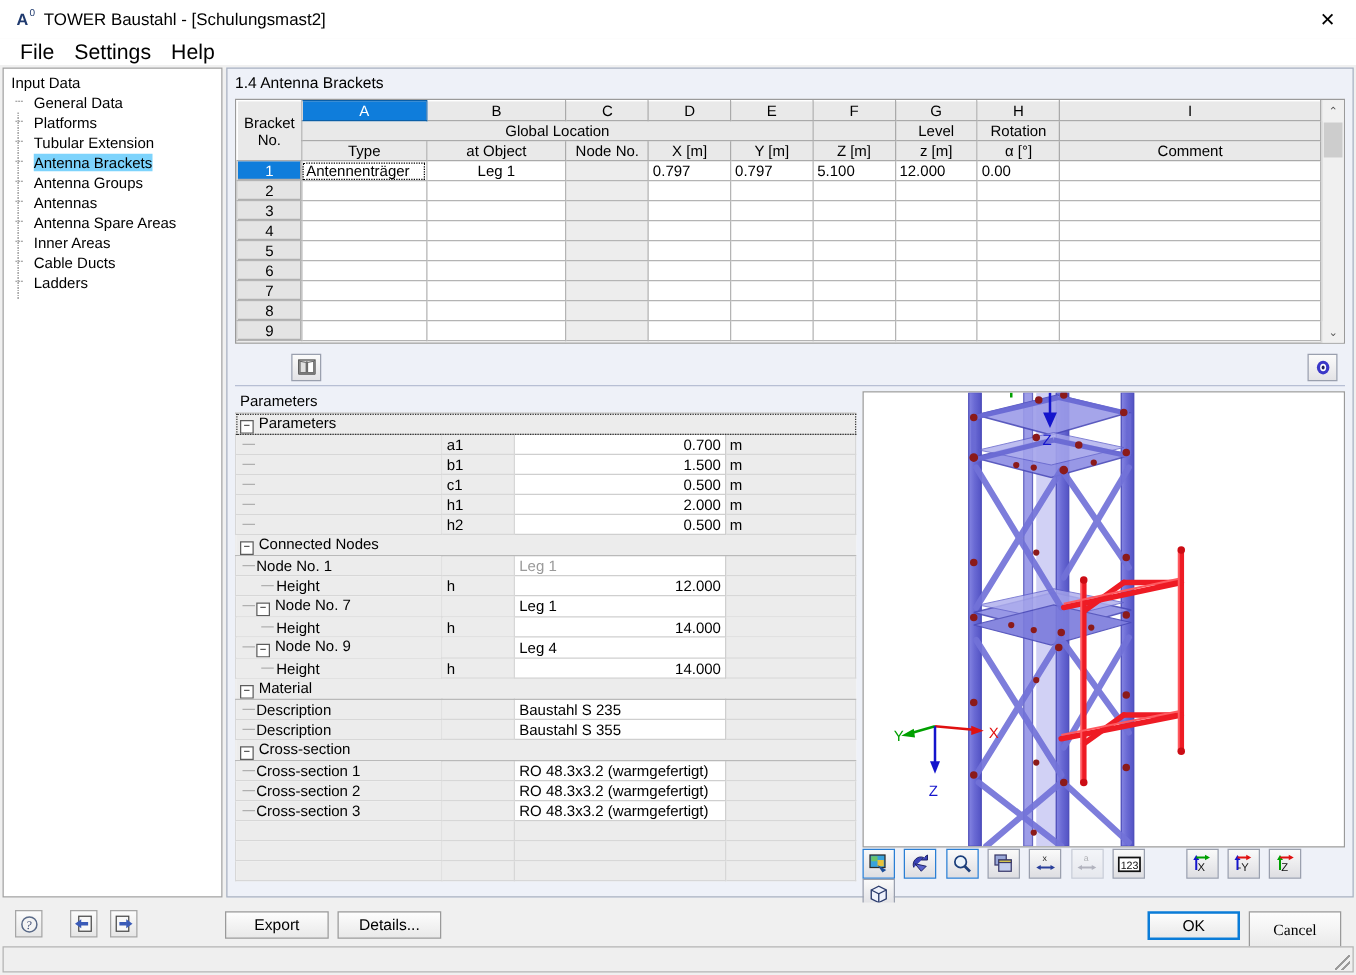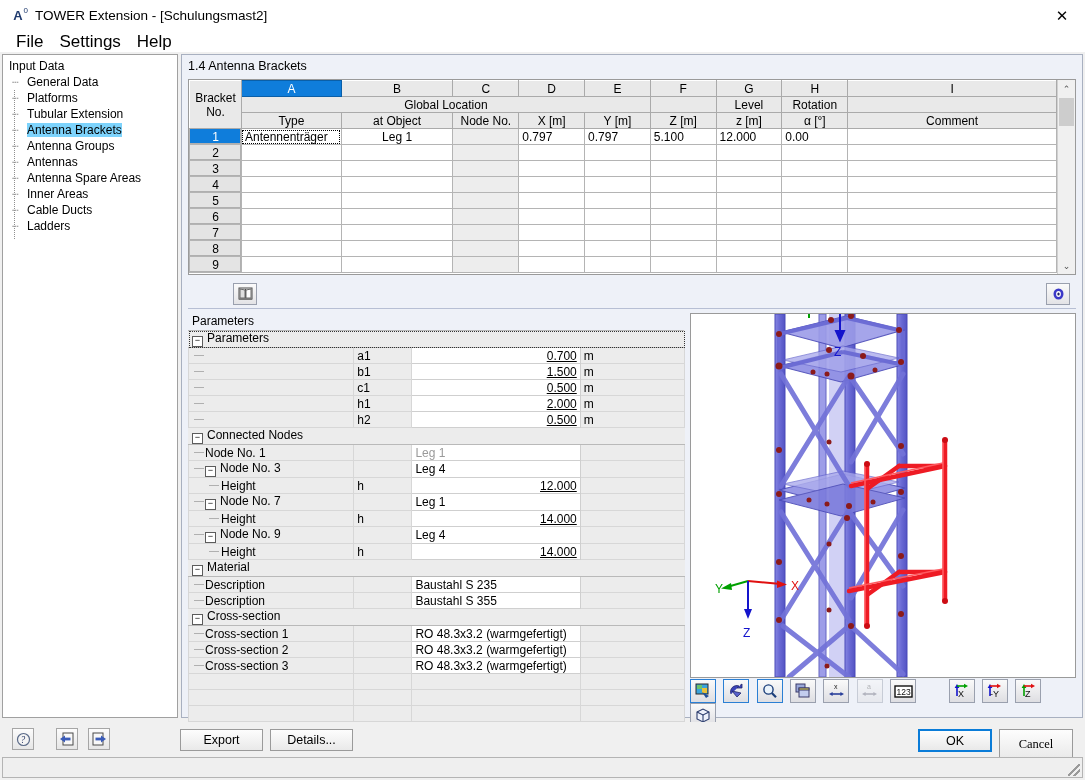--- a/index.html
+++ b/index.html
@@ -199,21 +199,21 @@
     overflow: hidden; white-space: nowrap;
   }
   .ptable tr.grouprow td {
     background: #ececec;
     border-left-color: #ececec; border-right-color: #ececec;
     border-top: 1px solid #b9b9b9; border-bottom: 1px solid #b9b9b9;
   }
   .ptable tr.grouprow.focus td { outline: 1px dotted #333; outline-offset: -1px; }
   .ptable td.lbl { background: #ececec; border-color: #d7d7d7; position: relative; }
   .ptable td.sym { background: #ececec; border-color: #d7d7d7; }
-  .ptable td.val { background: #ffffff; text-align: right; text-decoration: underline; }
+  .ptable td.val { background: #ffffff; text-align: right; }
   .ptable td.valL { background: #ffffff; text-align: left; }
   .ptable td.valL.dim { color: #9a9a9a; }
   .ptable td.unit { background: #ececec; border-color: #d7d7d7; }
   .ptable td.blank { background: #ececec; border-color: #d7d7d7; }
   .expander {
     display: inline-block; width: 9px; height: 9px;
     border: 1px solid #5c5c5c; background: #fff;
     line-height: 7px; text-align: center; font-size: 9px;
     margin-right: 4px; vertical-align: -1px; color: #000;
   }
@@ -283,21 +283,21 @@
 </style>
 </head>
 <body>
 
 <div class="app">
 
   <div class="titlebar">
     <div class="app-icon">
       A<span class="sup">0</span>
     </div>
-    <div class="title-text">TOWER Extension - [Schulungsmast2]</div>
+    <div class="title-text">TOWER Baustahl - [Schulungsmast2]</div>
     <div class="close-btn">✕</div>
   </div>
 
   <div class="menubar">
     <div class="menu-item">File</div>
     <div class="menu-item">Settings</div>
     <div class="menu-item">Help</div>
   </div>
 
   <div class="sidebar">
@@ -552,26 +552,20 @@
               <td class="val">0.500</td>
               <td class="unit">m</td>
             </tr>
             <tr class="grouprow">
               <td colspan="4"><span class="expander">−</span><span>Connected Nodes</span></td>
             </tr>
             <tr>
               <td class="lbl ind1"><span class="treedash"></span><span>Node No. 1</span></td>
               <td class="sym"></td>
               <td class="valL dim">Leg 1</td>
-              <td class="unit"></td>
-            </tr>
-            <tr>
-              <td class="lbl ind1"><span class="treedash"></span><span class="expander">−</span><span>Node No. 3</span></td>
-              <td class="sym"></td>
-              <td class="valL">Leg 4</td>
               <td class="unit"></td>
             </tr>
             <tr>
               <td class="lbl ind2"><span class="treedash d2"></span><span>Height</span></td>
               <td class="sym">h</td>
               <td class="val">12.000</td>
               <td class="unit"></td>
             </tr>
             <tr>
               <td class="lbl ind1"><span class="treedash"></span><span class="expander">−</span><span>Node No. 7</span></td>

